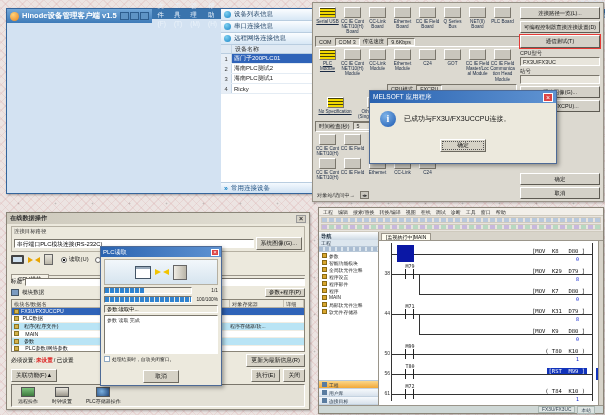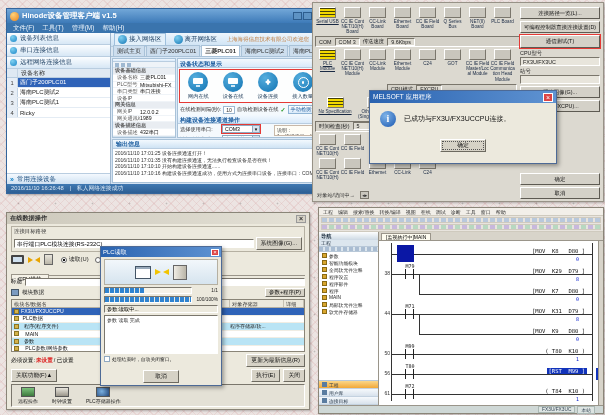--- a/index.html
+++ b/index.html
@@ -8,21 +8,21 @@
  background-color:#ece4e2;
  background-image:
   radial-gradient(circle,rgba(0,0,0,.18) .6px,transparent 1.2px),
   repeating-linear-gradient(45deg,rgba(214,160,160,.22) 0 1px,transparent 1px 6px),
   repeating-linear-gradient(-45deg,rgba(214,160,160,.22) 0 1px,transparent 1px 6px);
  background-size:37px 37px,auto,auto}
 .redbox{outline:1px solid #e53935}
 .redframe{border:1px solid #e53935}
 .gbtn{display:inline-block;background:#d6d2c6;border:1px solid;border-color:#fff #6d6a60 #6d6a60 #fff;font-size:5.8px;padding:1px 4px;text-align:center;color:#111;white-space:nowrap}
 
-.hinode{position:absolute;left:6px;top:8px;width:320px;height:186px;border:1px solid #34659c;background:#d3e2f2;box-shadow:1px 1px 2px rgba(0,0,0,.3);display:flex;flex-direction:column}
+.hinode{position:absolute;left:6px;top:8px;width:320px;height:186px;border:1px solid #34659c;background:#d3e2f2;box-shadow:1px 1px 2px rgba(0,0,0,.3);display:flex;flex-direction:row}
 .h-tbar{height:14px;background:linear-gradient(#72a7d8,#3d7ab8);display:flex;align-items:center;padding:0 3px;gap:3px}
 .h-logo{width:9px;height:9px;border-radius:50%;background:radial-gradient(circle at 35% 30%,#ffd27a,#e8821c)}
 .h-title{color:#fff;font-size:7.5px;font-weight:bold;flex:1;white-space:nowrap;overflow:hidden}
 .h-wbtns{display:flex;gap:1px}
 .wb{width:9px;height:8px;background:#5e93c4;border:1px solid #2d5d8e}
 .h-menu{height:10px;background:#3a74ad;display:flex;align-items:center;padding-left:2px}
 .h-mitem{color:#eaf2fa;font-size:6.5px;padding:0 4px}
 .h-body{flex:1;display:flex;min-height:0}
 .h-side{width:104px;background:#eaf1f9;border-right:1px solid #9fb6cd;display:flex;flex-direction:column}
 .h-sideitem{height:12px;display:flex;align-items:center;gap:3px;padding:0 3px;background:linear-gradient(#fbfdff,#d7e7f5);border-bottom:1px solid #b9cde0}

